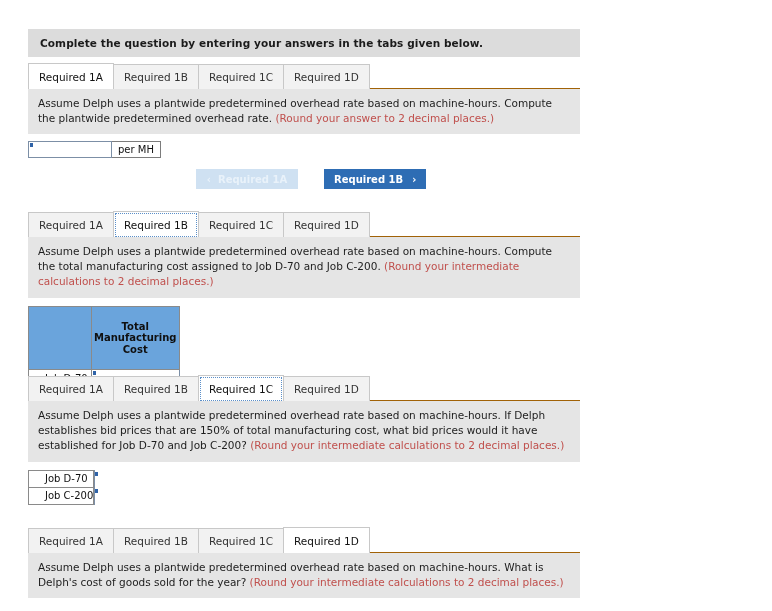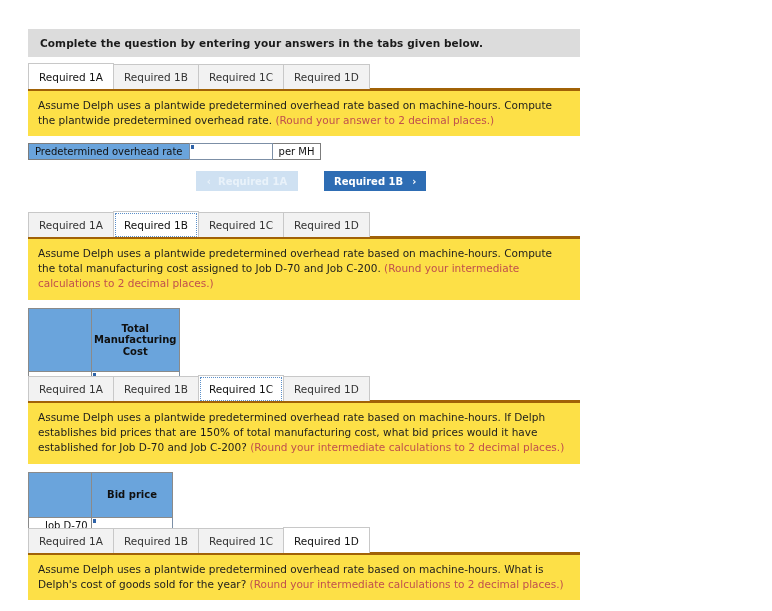--- a/index.html
+++ b/index.html
@@ -82,22 +82,22 @@
     position: absolute;
     left: 1px; right: 1px; top: 1px; bottom: 0px;
     border: 1px dotted #5b8fc9;
     pointer-events: none;
   }
 
   
   .instruction {
     width: 552px;
     box-sizing: border-box;
-    background: #fde047;
-    border-top: 3px solid #a16207;
+    background: #e5e5e5;
+    border-top: 1px solid #a16207;
     padding: 7px 10px 8px 10px;
     font-size: 10.5px;
     line-height: 1.45;
     color: #1d1d1d;
     position: relative;
     z-index: 1;
     margin-top: -1px;
   }
   .instruction .hint { color: #c0504d; }
 
@@ -242,21 +242,20 @@
       <div class="tab">Required 1C</div>
       <div class="tab">Required 1D</div>
     </div>
 
     <div class="instruction">
       <span>Assume Delph uses a plantwide predetermined overhead rate based on machine-hours. Compute the plantwide predetermined overhead rate.</span>
       <span class="hint">(Round your answer to 2 decimal places.)</span>
     </div>
 
     <div class="answer-row">
-      <div class="lbl">Predetermined overhead rate</div>
       <div class="inp"></div>
       <div class="suffix">per MH</div>
     </div>
 
     <div class="navbar">
       <div class="navbtn prev">
         <span class="chev">‹</span>
         <span>Required 1A</span>
       </div>
       <div class="navbtn next">
@@ -307,24 +306,20 @@
       <div class="tab">Required 1D</div>
     </div>
 
     <div class="instruction">
       <span>Assume Delph uses a plantwide predetermined overhead rate based on machine-hours. If Delph establishes bid prices that are 150% of total manufacturing cost, what bid prices would it have established for Job D-70 and Job C-200?</span>
       <span class="hint">(Round your intermediate calculations to 2 decimal places.)</span>
     </div>
 
     <table class="answers">
       <tbody>
-          <tr>
-        <th class="corner"></th>
-        <th class="colhead">Bid price</th>
-      </tr>
       <tr>
         <td class="rowhead">Job D-70</td>
         <td class="cell"></td>
       </tr>
       <tr>
         <td class="rowhead">Job C-200</td>
         <td class="cell"></td>
       </tr>
     </tbody>
       </table>

